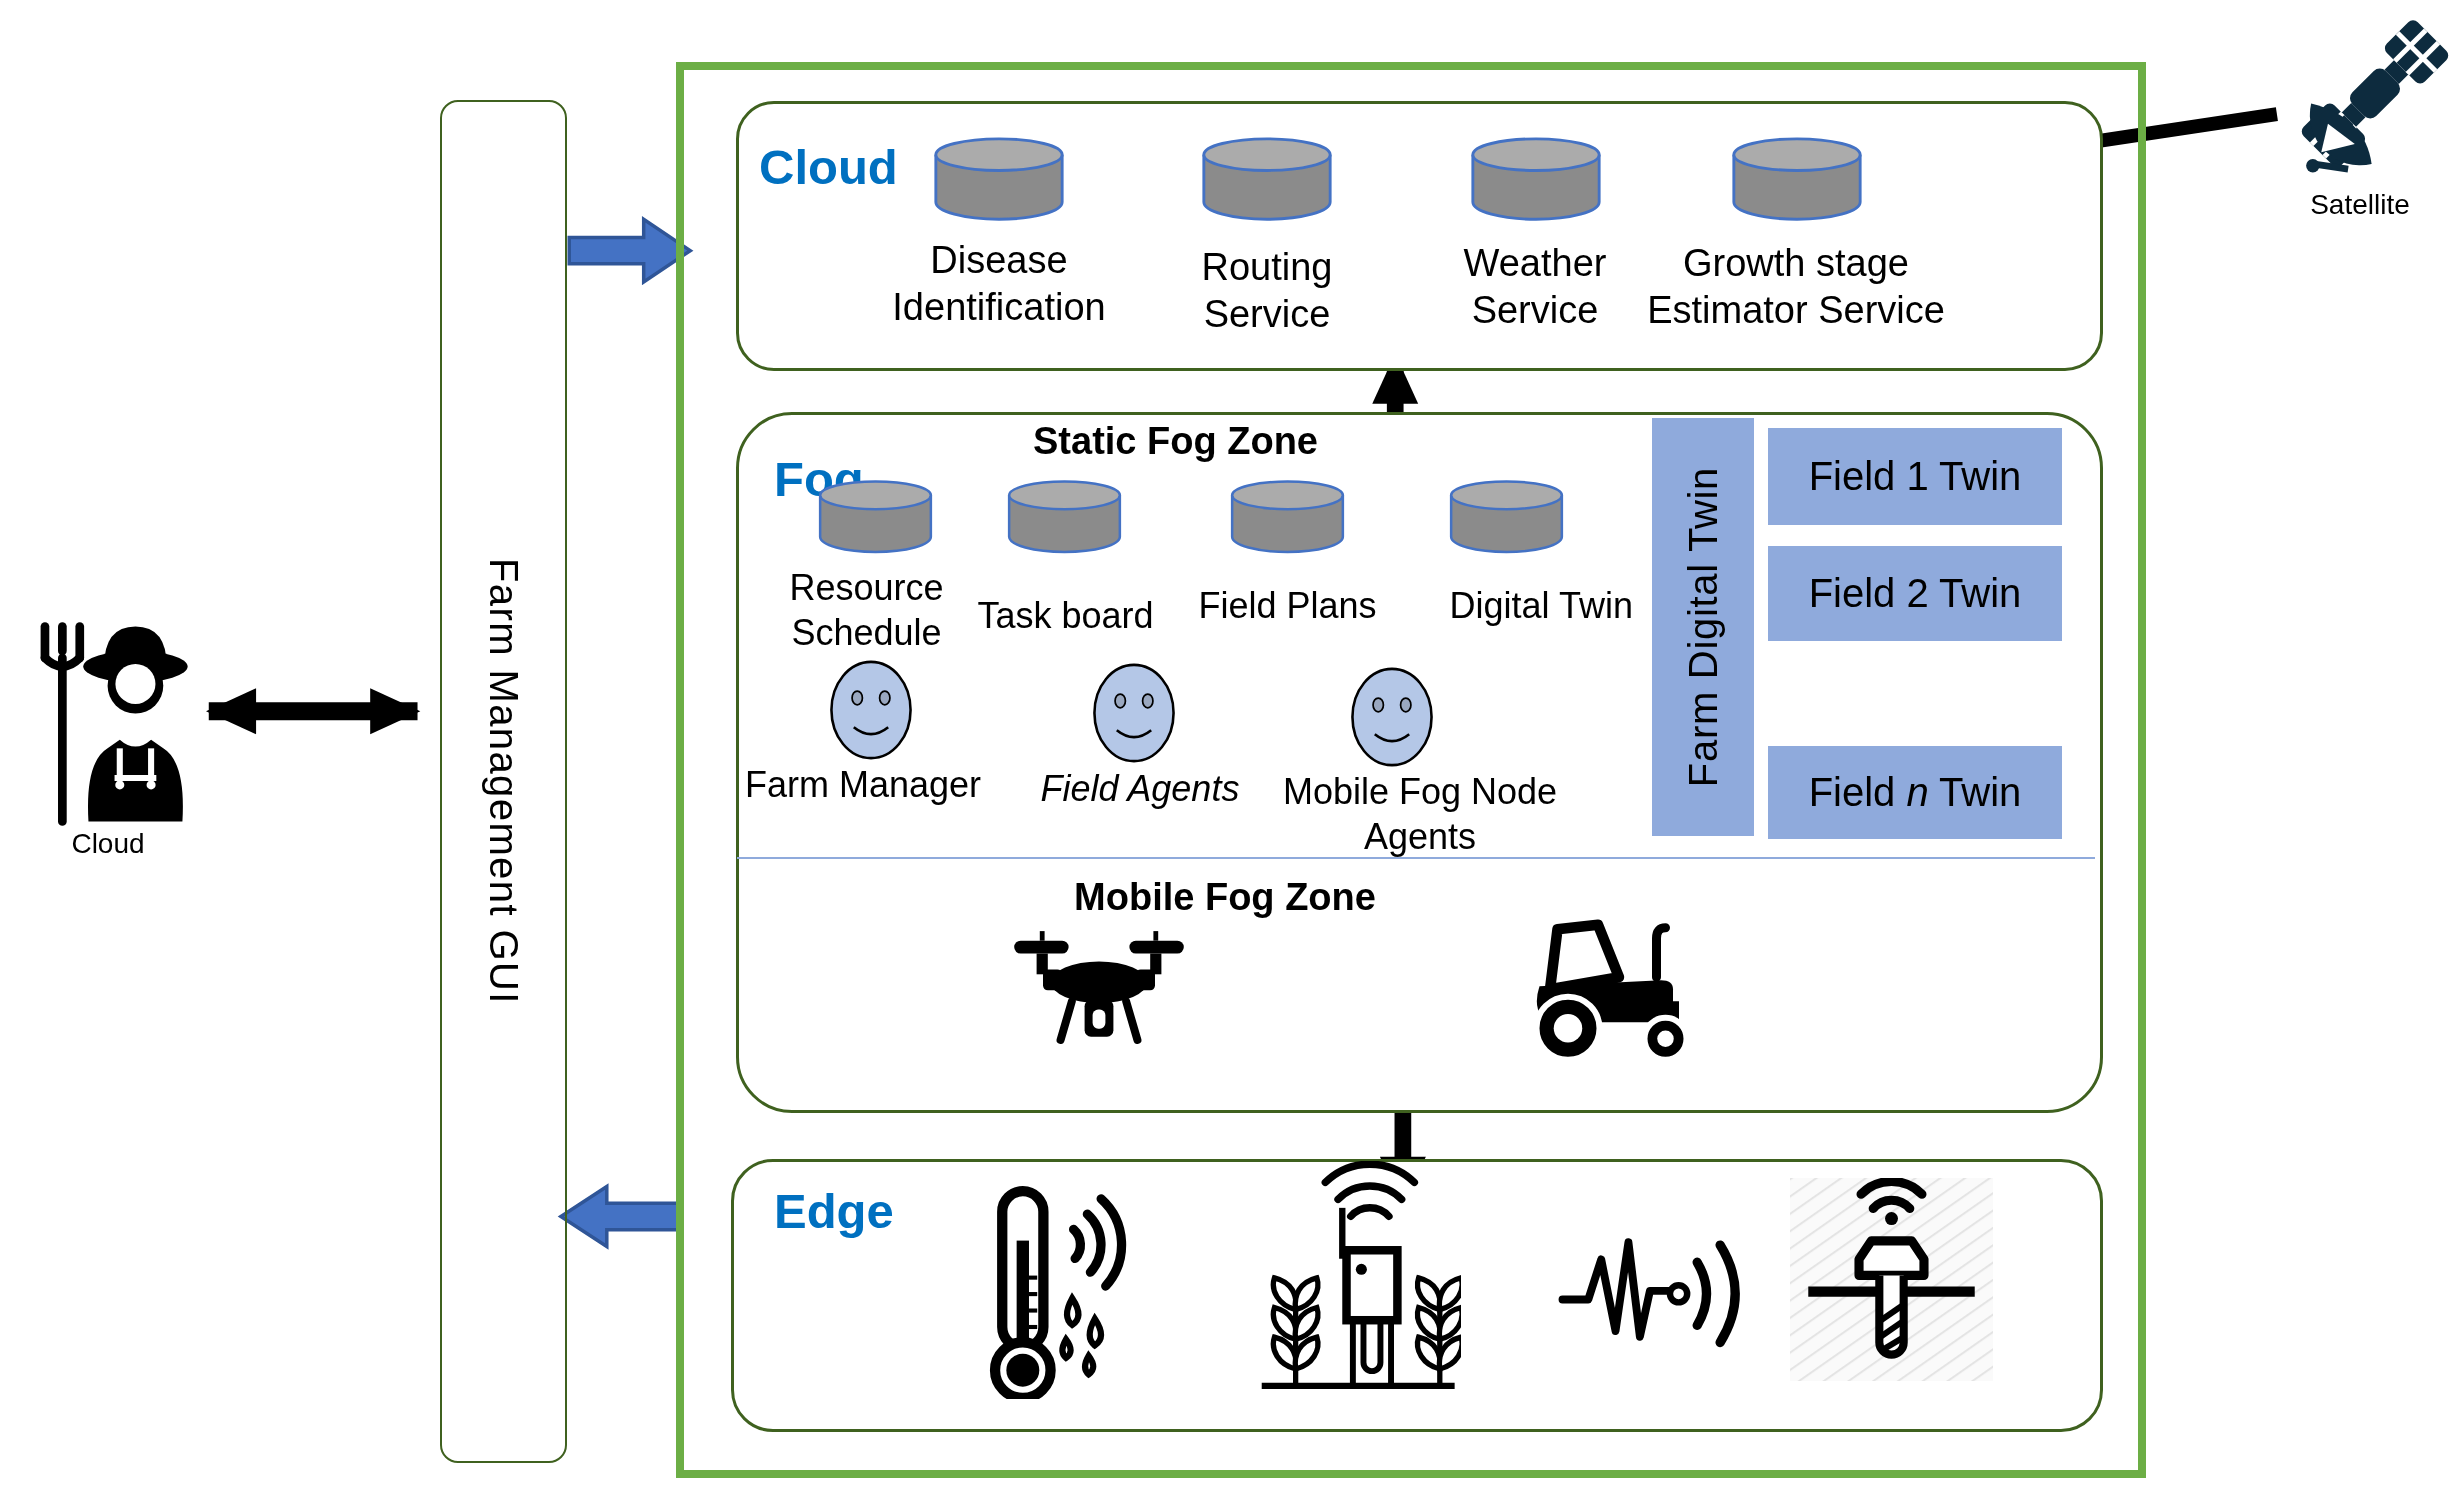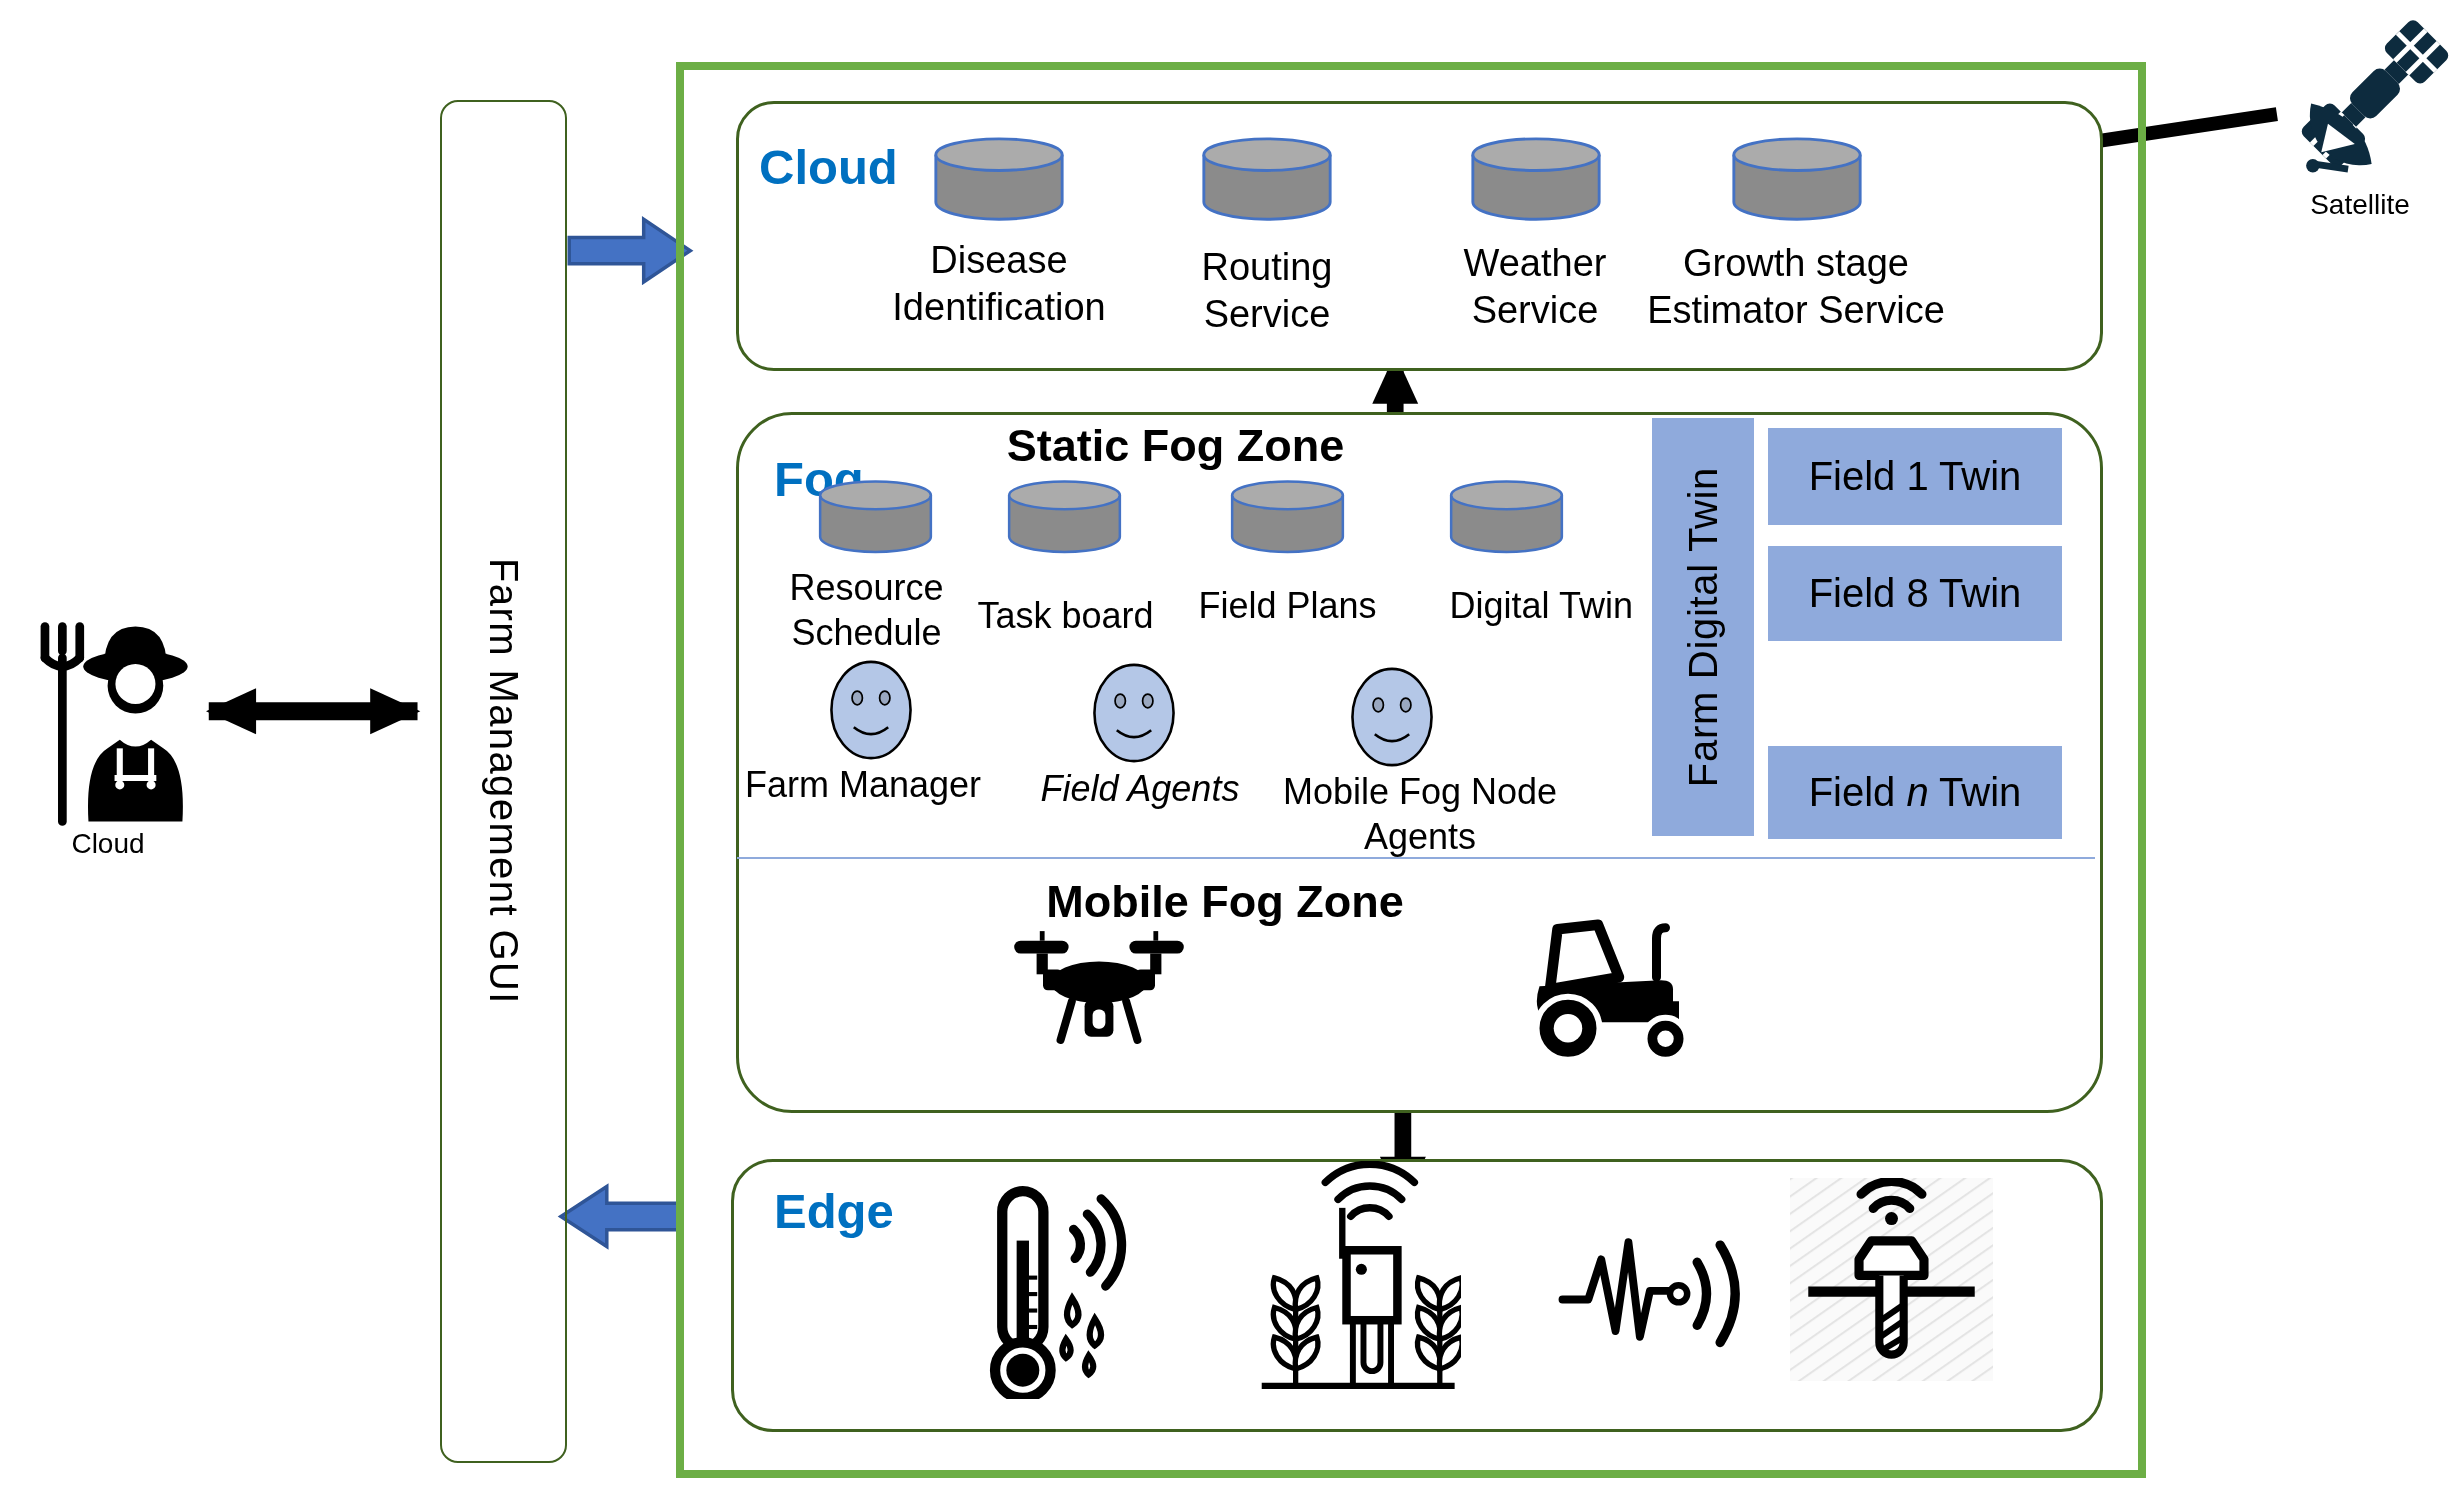--- a/index.html
+++ b/index.html
@@ -10,21 +10,21 @@
   .ctr{text-align:center;}
   
   .zone{position:absolute;background:#fff;border:3.5px solid var(--green-dark);}
   #main-rect{position:absolute;border:8.4px solid var(--green-bright);background:transparent;}
   #gui-box{position:absolute;border:2.8px solid var(--green-dark);border-radius:18px;
            display:flex;align-items:center;justify-content:center;}
   .vtext-down{writing-mode:vertical-rl;text-orientation:mixed;font-size:40px;letter-spacing:1.4px;}
   .vtext-up{writing-mode:vertical-rl;text-orientation:mixed;transform:rotate(180deg);
             font-size:40px;letter-spacing:0.7px;}
   .section-title{position:absolute;font-size:49px;font-weight:bold;color:var(--blue-heading);}
-  .zone-title{position:absolute;font-size:45px;font-weight:bold;color:#000;}
+  .zone-title{position:absolute;font-size:38px;font-weight:bold;color:#000;}
   .svc-label{position:absolute;font-size:38px;line-height:47px;}
   .store-label{position:absolute;font-size:36px;line-height:45px;}
   .agent-label{position:absolute;font-size:36px;line-height:45px;}
   .big-label{position:absolute;font-size:28px;}
   .twin-box{position:absolute;background:var(--twin-fill);display:flex;align-items:center;
             justify-content:center;font-size:40px;}
   #fdt-bar{position:absolute;background:var(--twin-fill);display:flex;align-items:center;
            justify-content:center;}
   #fog-divider{position:absolute;background:var(--twin-fill);}
   svg{display:block;}
@@ -199,21 +199,21 @@
   <div class="agent-label ctr pre" style="left:1253px;top:769px;width:334px;">Mobile Fog Node
 Agents</div>
 
   <div id="fdt-bar" style="left:1652px;top:418px;width:102px;height:418px;">
     <div class="vtext-up">Farm Digital Twin</div>
   </div>
   <div class="twin-box" style="left:1768px;top:428px;width:294px;height:97px;">
     <span>Field 1 Twin</span>
   </div>
   <div class="twin-box" style="left:1768px;top:546px;width:294px;height:95px;">
-    <span>Field 8 Twin</span>
+    <span>Field 2 Twin</span>
   </div>
   <div class="twin-box" style="left:1768px;top:746px;width:294px;height:93px;">
     <span><span>Field </span><i>n</i><span> Twin</span></span>
   </div>
 
   <div id="fog-divider" style="left:737px;top:857px;width:1358px;height:2.1px;"></div>
   <div class="zone-title ctr" style="left:1009px;top:876px;width:432px;">Mobile Fog Zone</div>
 
   <svg class="abs" style="left:1011px;top:927px;" width="176" height="117" viewBox="0 0 110 72">
     <g fill="#000">

